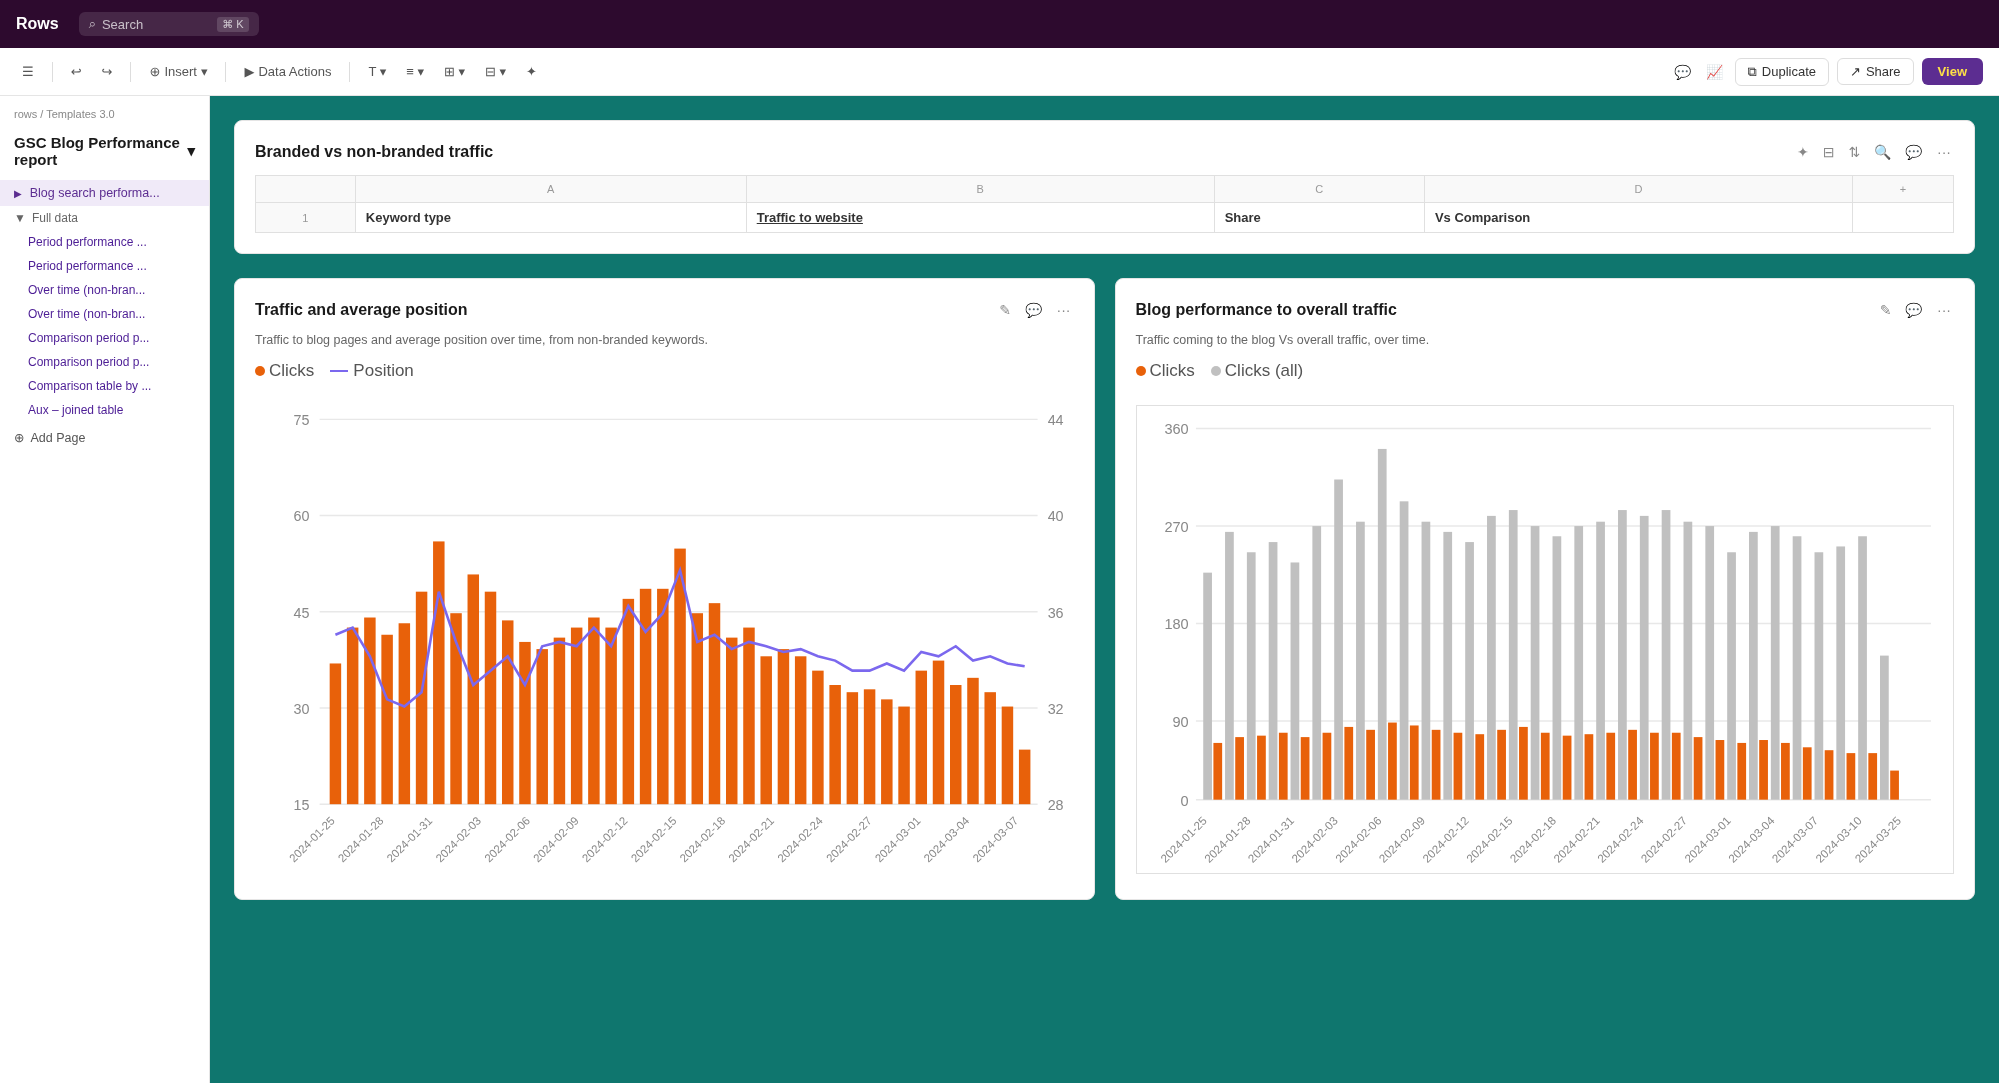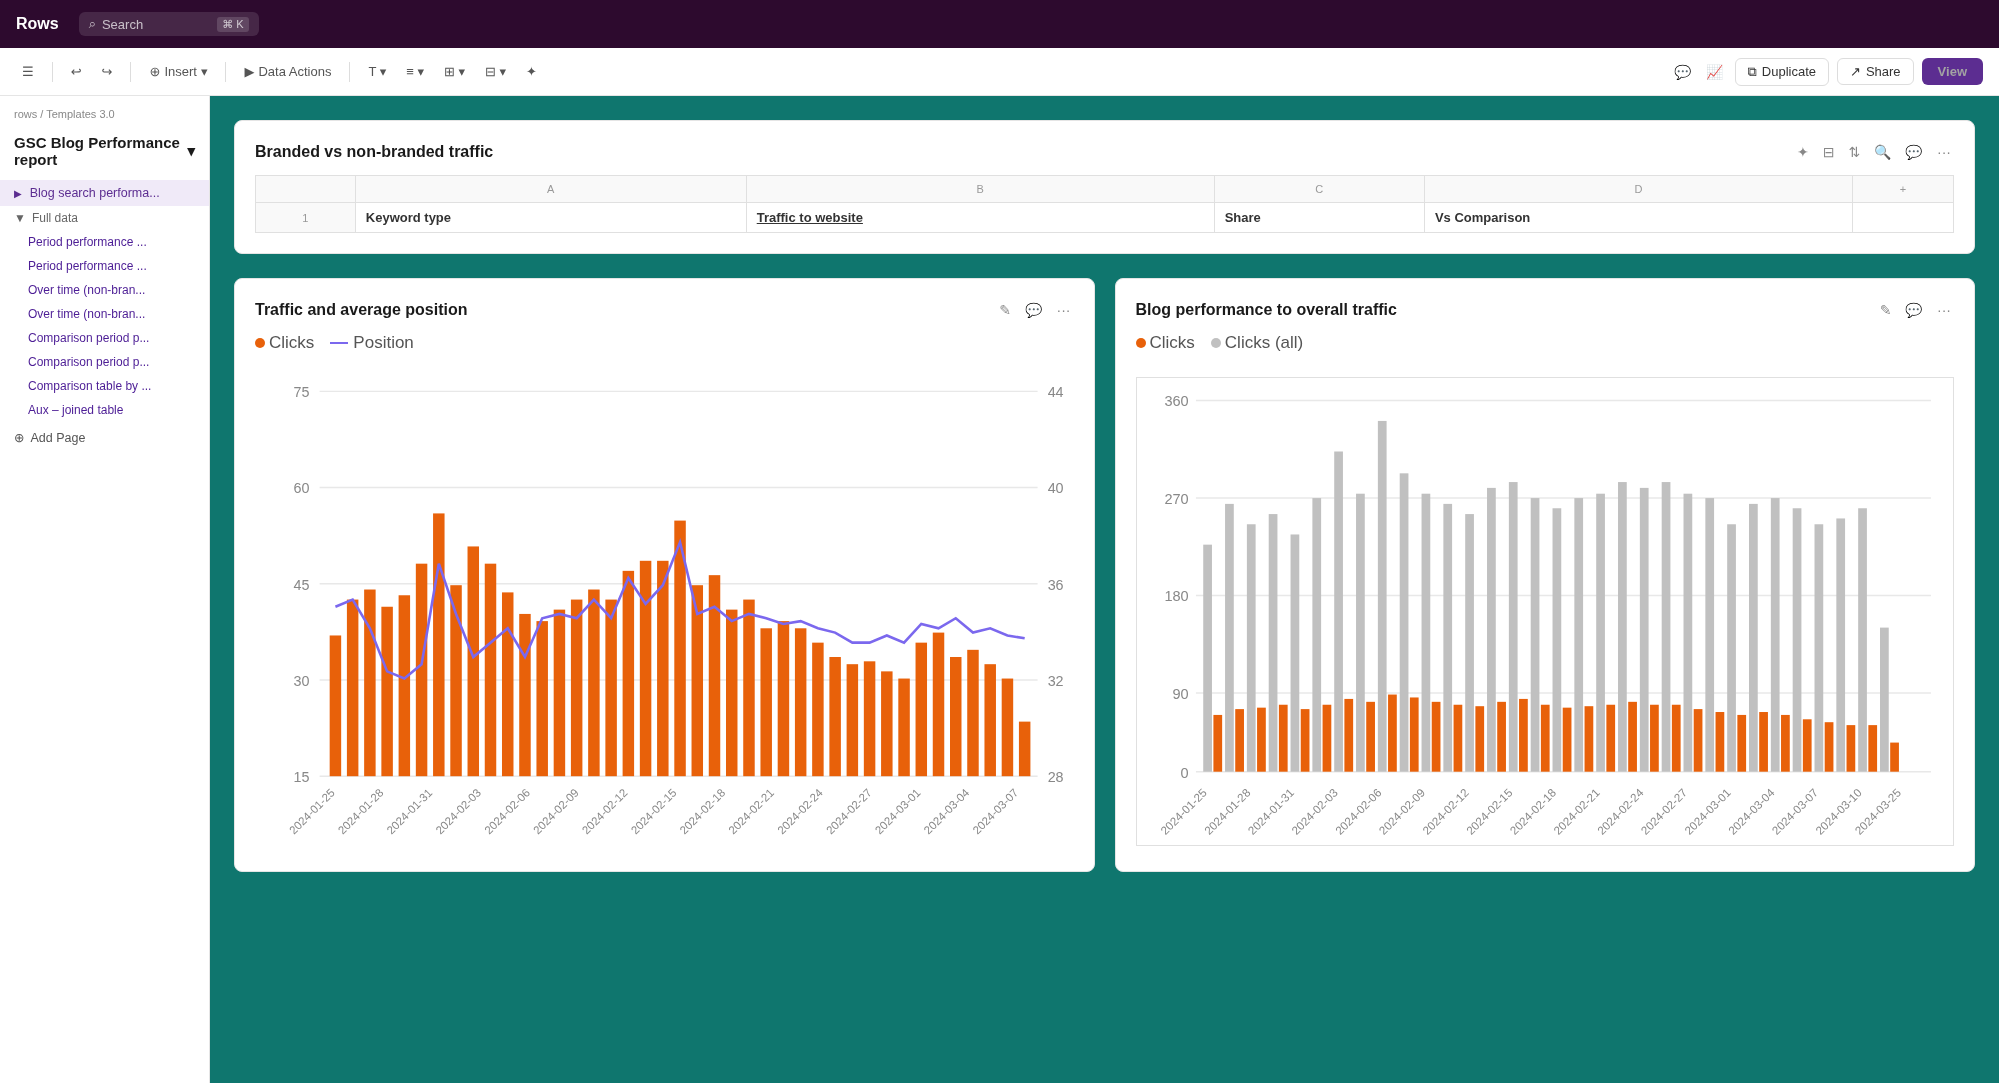--- a/index.html
+++ b/index.html
@@ -80,21 +80,21 @@
       color: #555; font-size: 13px;
       display: flex; align-items: center; gap: 4px;
       padding: 4px 6px; border-radius: 4px;
     }
     .toolbar-divider { width: 1px; height: 20px; background: #ddd; margin: 0 4px; }
     .toolbar-right {
       margin-left: auto;
       display: flex; align-items: center; gap: 8px;
     }
     .btn-view {
-      background: #5c2d91; color: #a3a3a3;
+      background: #5c2d91; color: #fde047;
       border: none; border-radius: 6px;
       padding: 6px 16px; font-size: 13px; font-weight: 600; cursor: pointer;
     }
     .btn-outline {
       background: white; color: #333;
       border: 1px solid #ddd; border-radius: 6px;
       padding: 5px 12px; font-size: 13px; cursor: pointer;
       display: flex; align-items: center; gap: 5px;
     }
 
@@ -379,20 +379,21 @@
 
       <div class="chart-card">
         <div class="card-header">
           <span class="card-title">Traffic and average position</span>
           <div class="card-actions">
             <button class="icon-btn">✎</button>
             <button class="icon-btn">💬</button>
             <button class="icon-btn">···</button>
           </div>
         </div>
+        <p class="chart-subtitle">Traffic to blog pages and average position over time, from non-branded keywords.</p>
         <div class="chart-legend">
           <div class="legend-item">
             <span class="legend-dot" style="background:#e8610a;"></span>
             <span>Clicks</span>
           </div>
           <div class="legend-item">
             <span style="display:inline-block;width:18px;height:2px;background:#7b68ee;margin-right:5px;vertical-align:middle;"></span>
             <span>Position</span>
           </div>
         </div>
@@ -513,20 +514,21 @@
 
       <div class="chart-card">
         <div class="card-header">
           <span class="card-title">Blog performance to overall traffic</span>
           <div class="card-actions">
             <button class="icon-btn">✎</button>
             <button class="icon-btn">💬</button>
             <button class="icon-btn">···</button>
           </div>
         </div>
+        <p class="chart-subtitle">Traffic coming to the blog Vs overall traffic, over time.</p>
         <div class="chart-legend">
           <div class="legend-item">
             <span class="legend-dot" style="background:#e8610a;"></span>
             <span>Clicks</span>
           </div>
           <div class="legend-item">
             <span class="legend-dot" style="background:#c0c0c0;"></span>
             <span>Clicks (all)</span>
           </div>
         </div>

